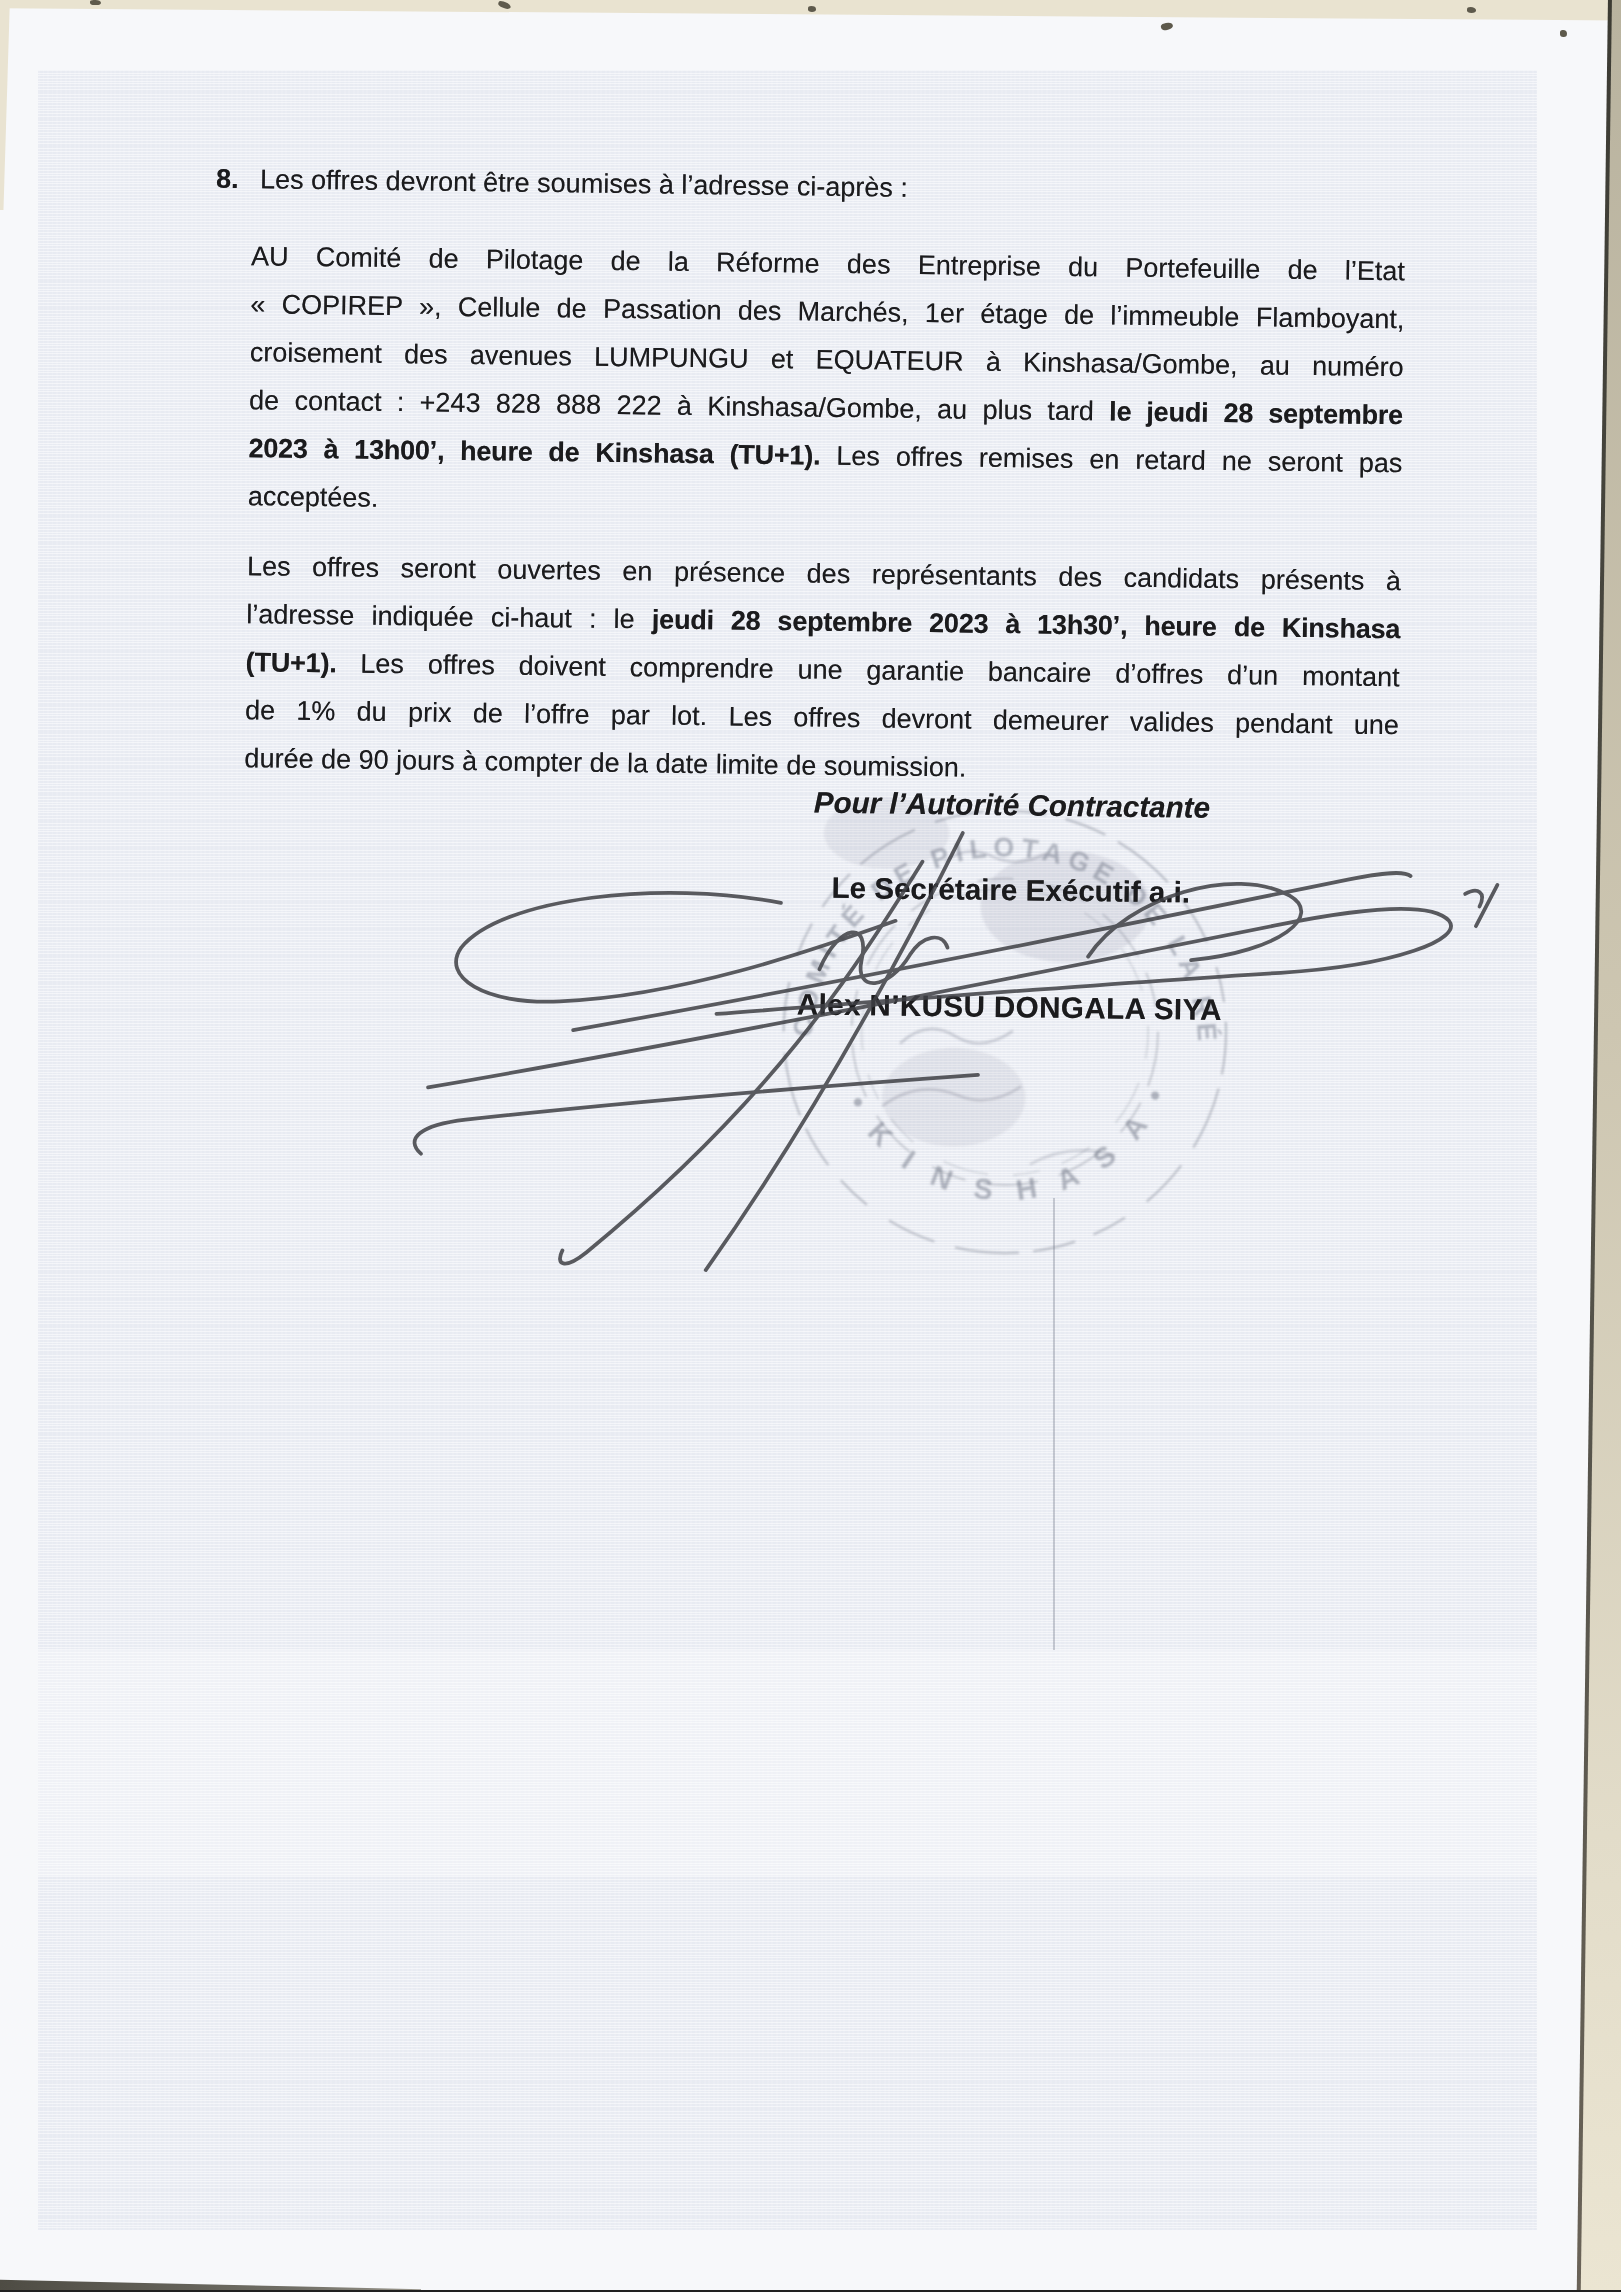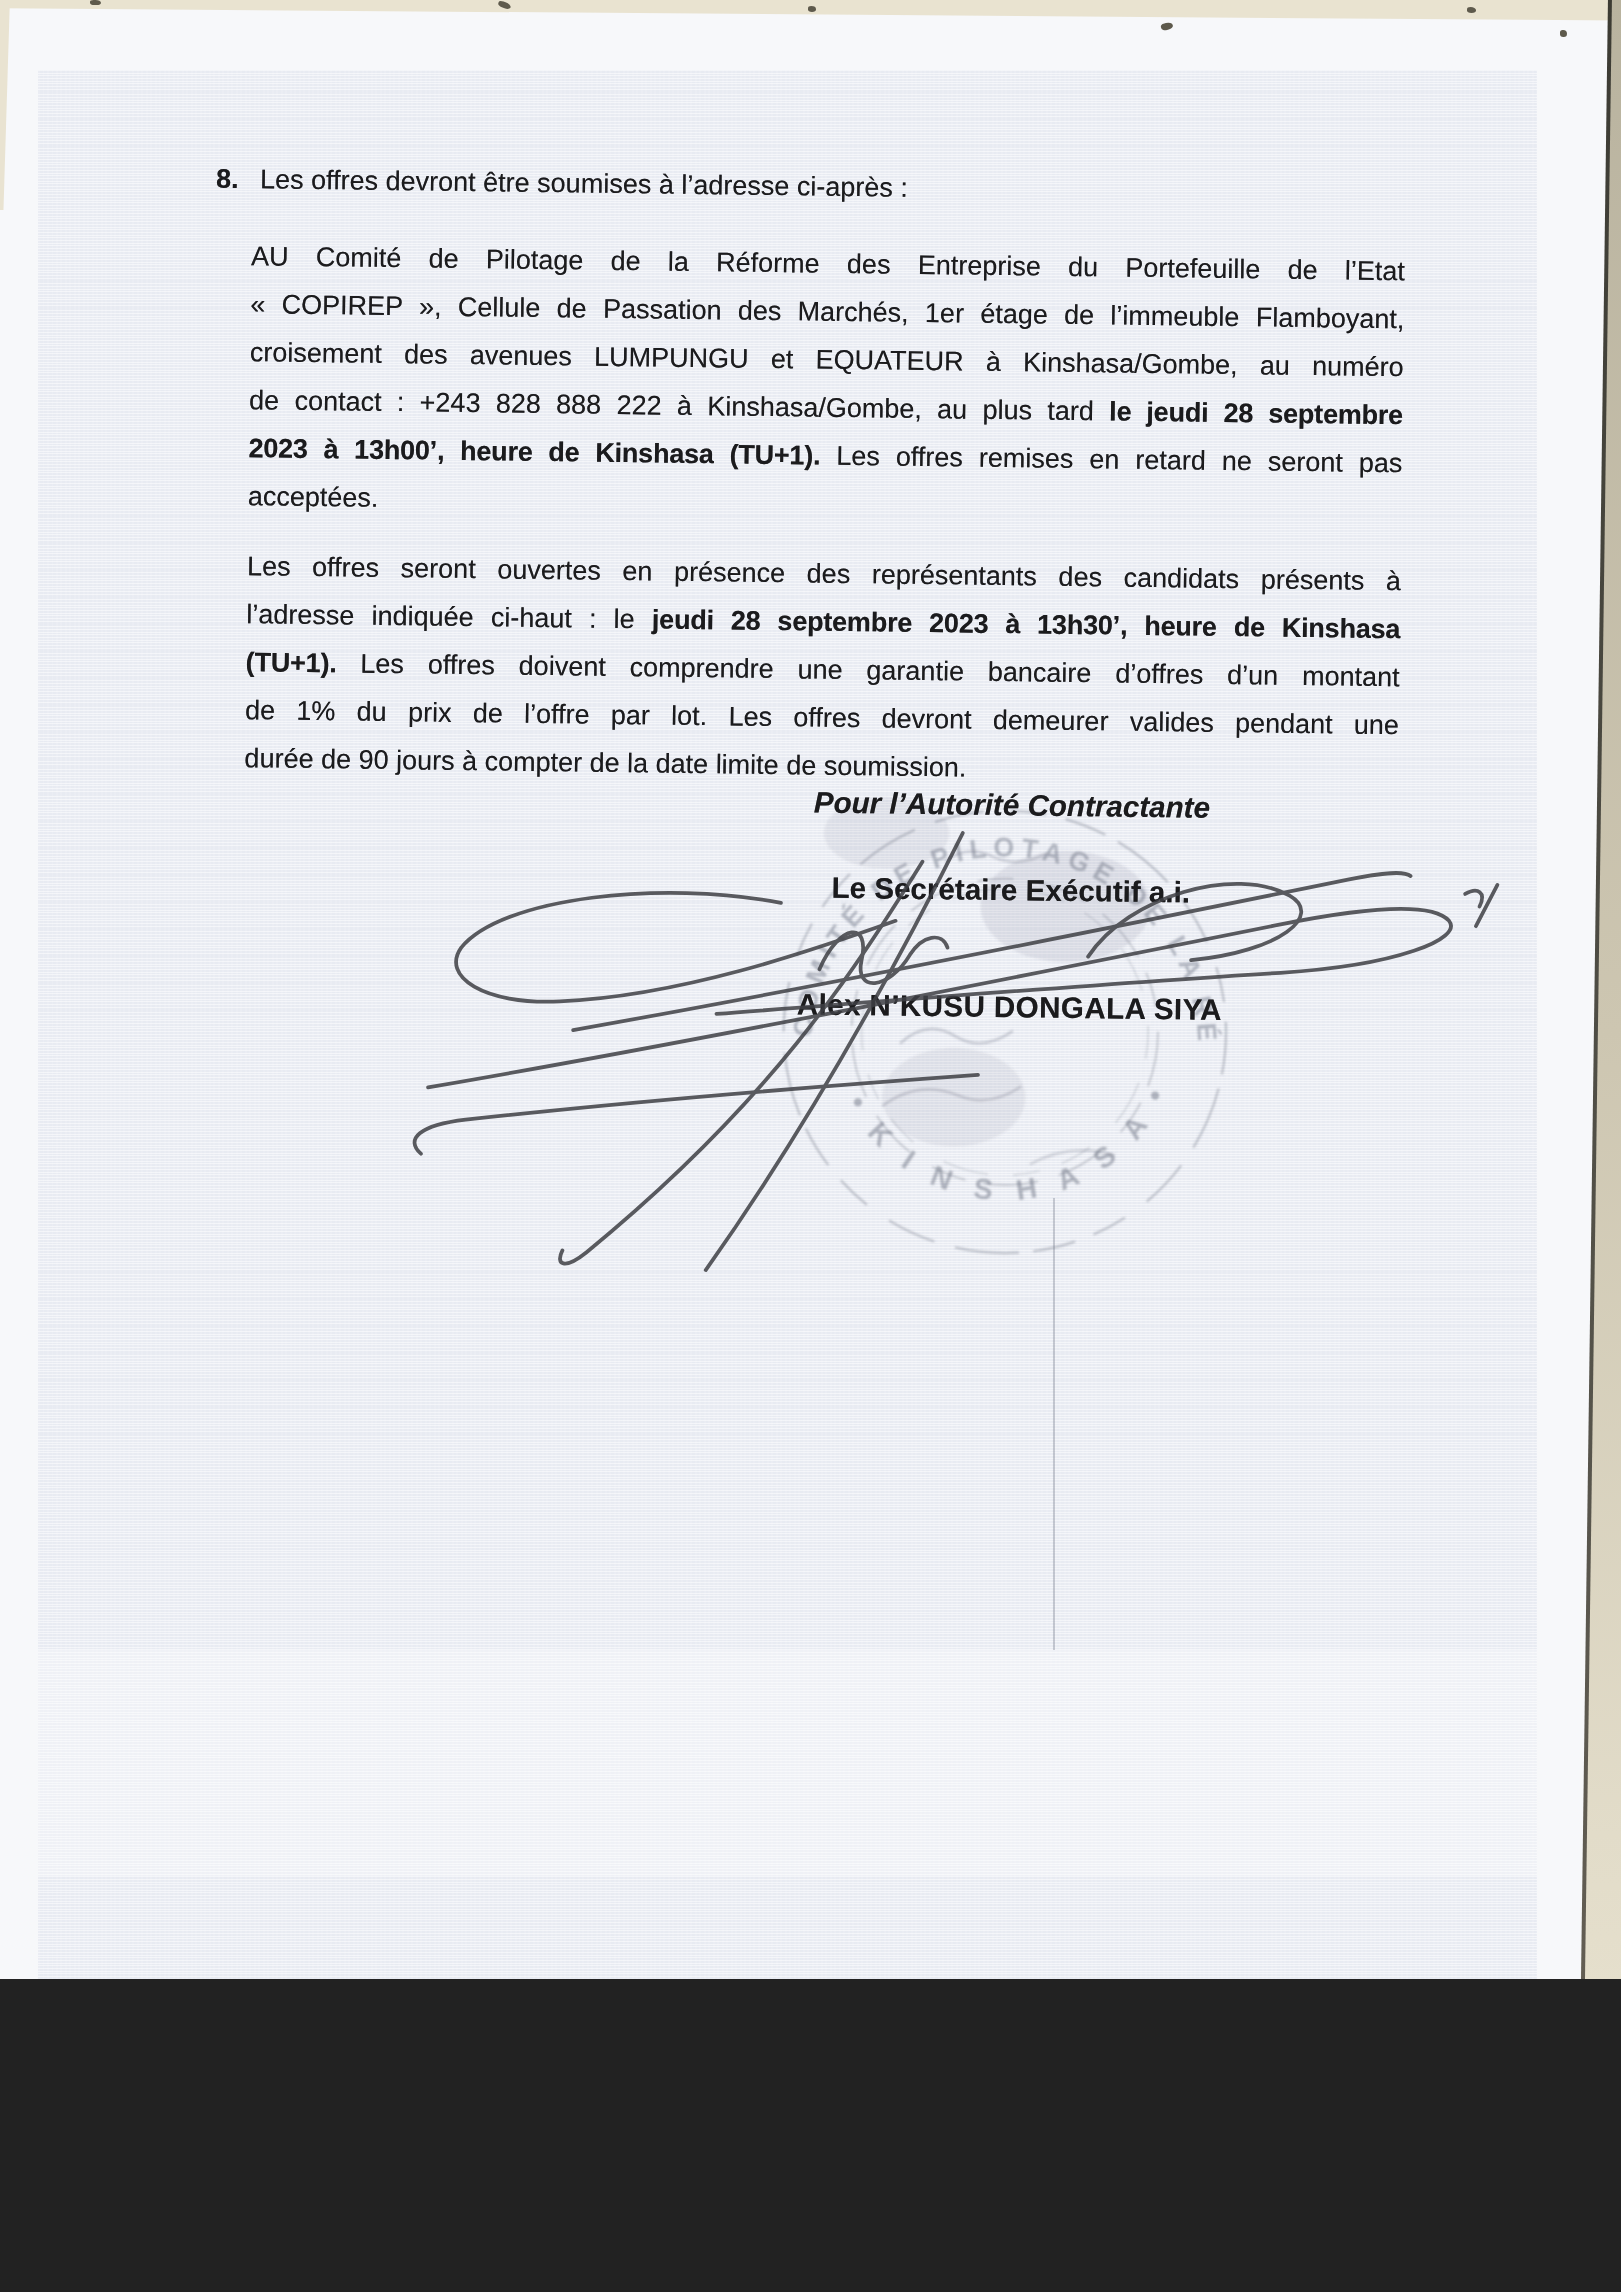--- a/index.html
+++ b/index.html
@@ -1,17 +1,17 @@
 <!DOCTYPE html>
 <html style="font-size:14.3px"><head>
 <meta charset="utf-8">
 <style>
   html,body{margin:0;padding:0;background:#222;}
   *{box-sizing:border-box;font-family:"Liberation Sans",sans-serif;}
-  .page{position:relative;width:1621px;height:1979px;background:#f7f8fa;overflow:hidden;}
+  .page{position:relative;width:1621px;height:2290px;background:#f7f8fa;overflow:hidden;}
   .abs{position:absolute;}
 
   
   .top-strip{left:0;top:0;width:1621px;height:20.6px;background:#e9e3d0;
     clip-path:polygon(0 0,100% 0,100% 100%,0 40%);z-index:6;}
   .left-sliver{left:0;top:0;width:9.9px;height:210px;background:#e9e3d1;
     clip-path:polygon(0 0,100% 0,35% 100%,0 100%);z-index:6;}
   .right-wedge{left:1572px;top:0;width:49px;height:2293px;z-index:6;
     background:linear-gradient(180deg,#b9b39f 0%,#cdc6b1 45%,#e2dcc9 80%,#ebe5d2 100%);
     clip-path:polygon(80% 0,100% 0,100% 100%,10% 100%);}

